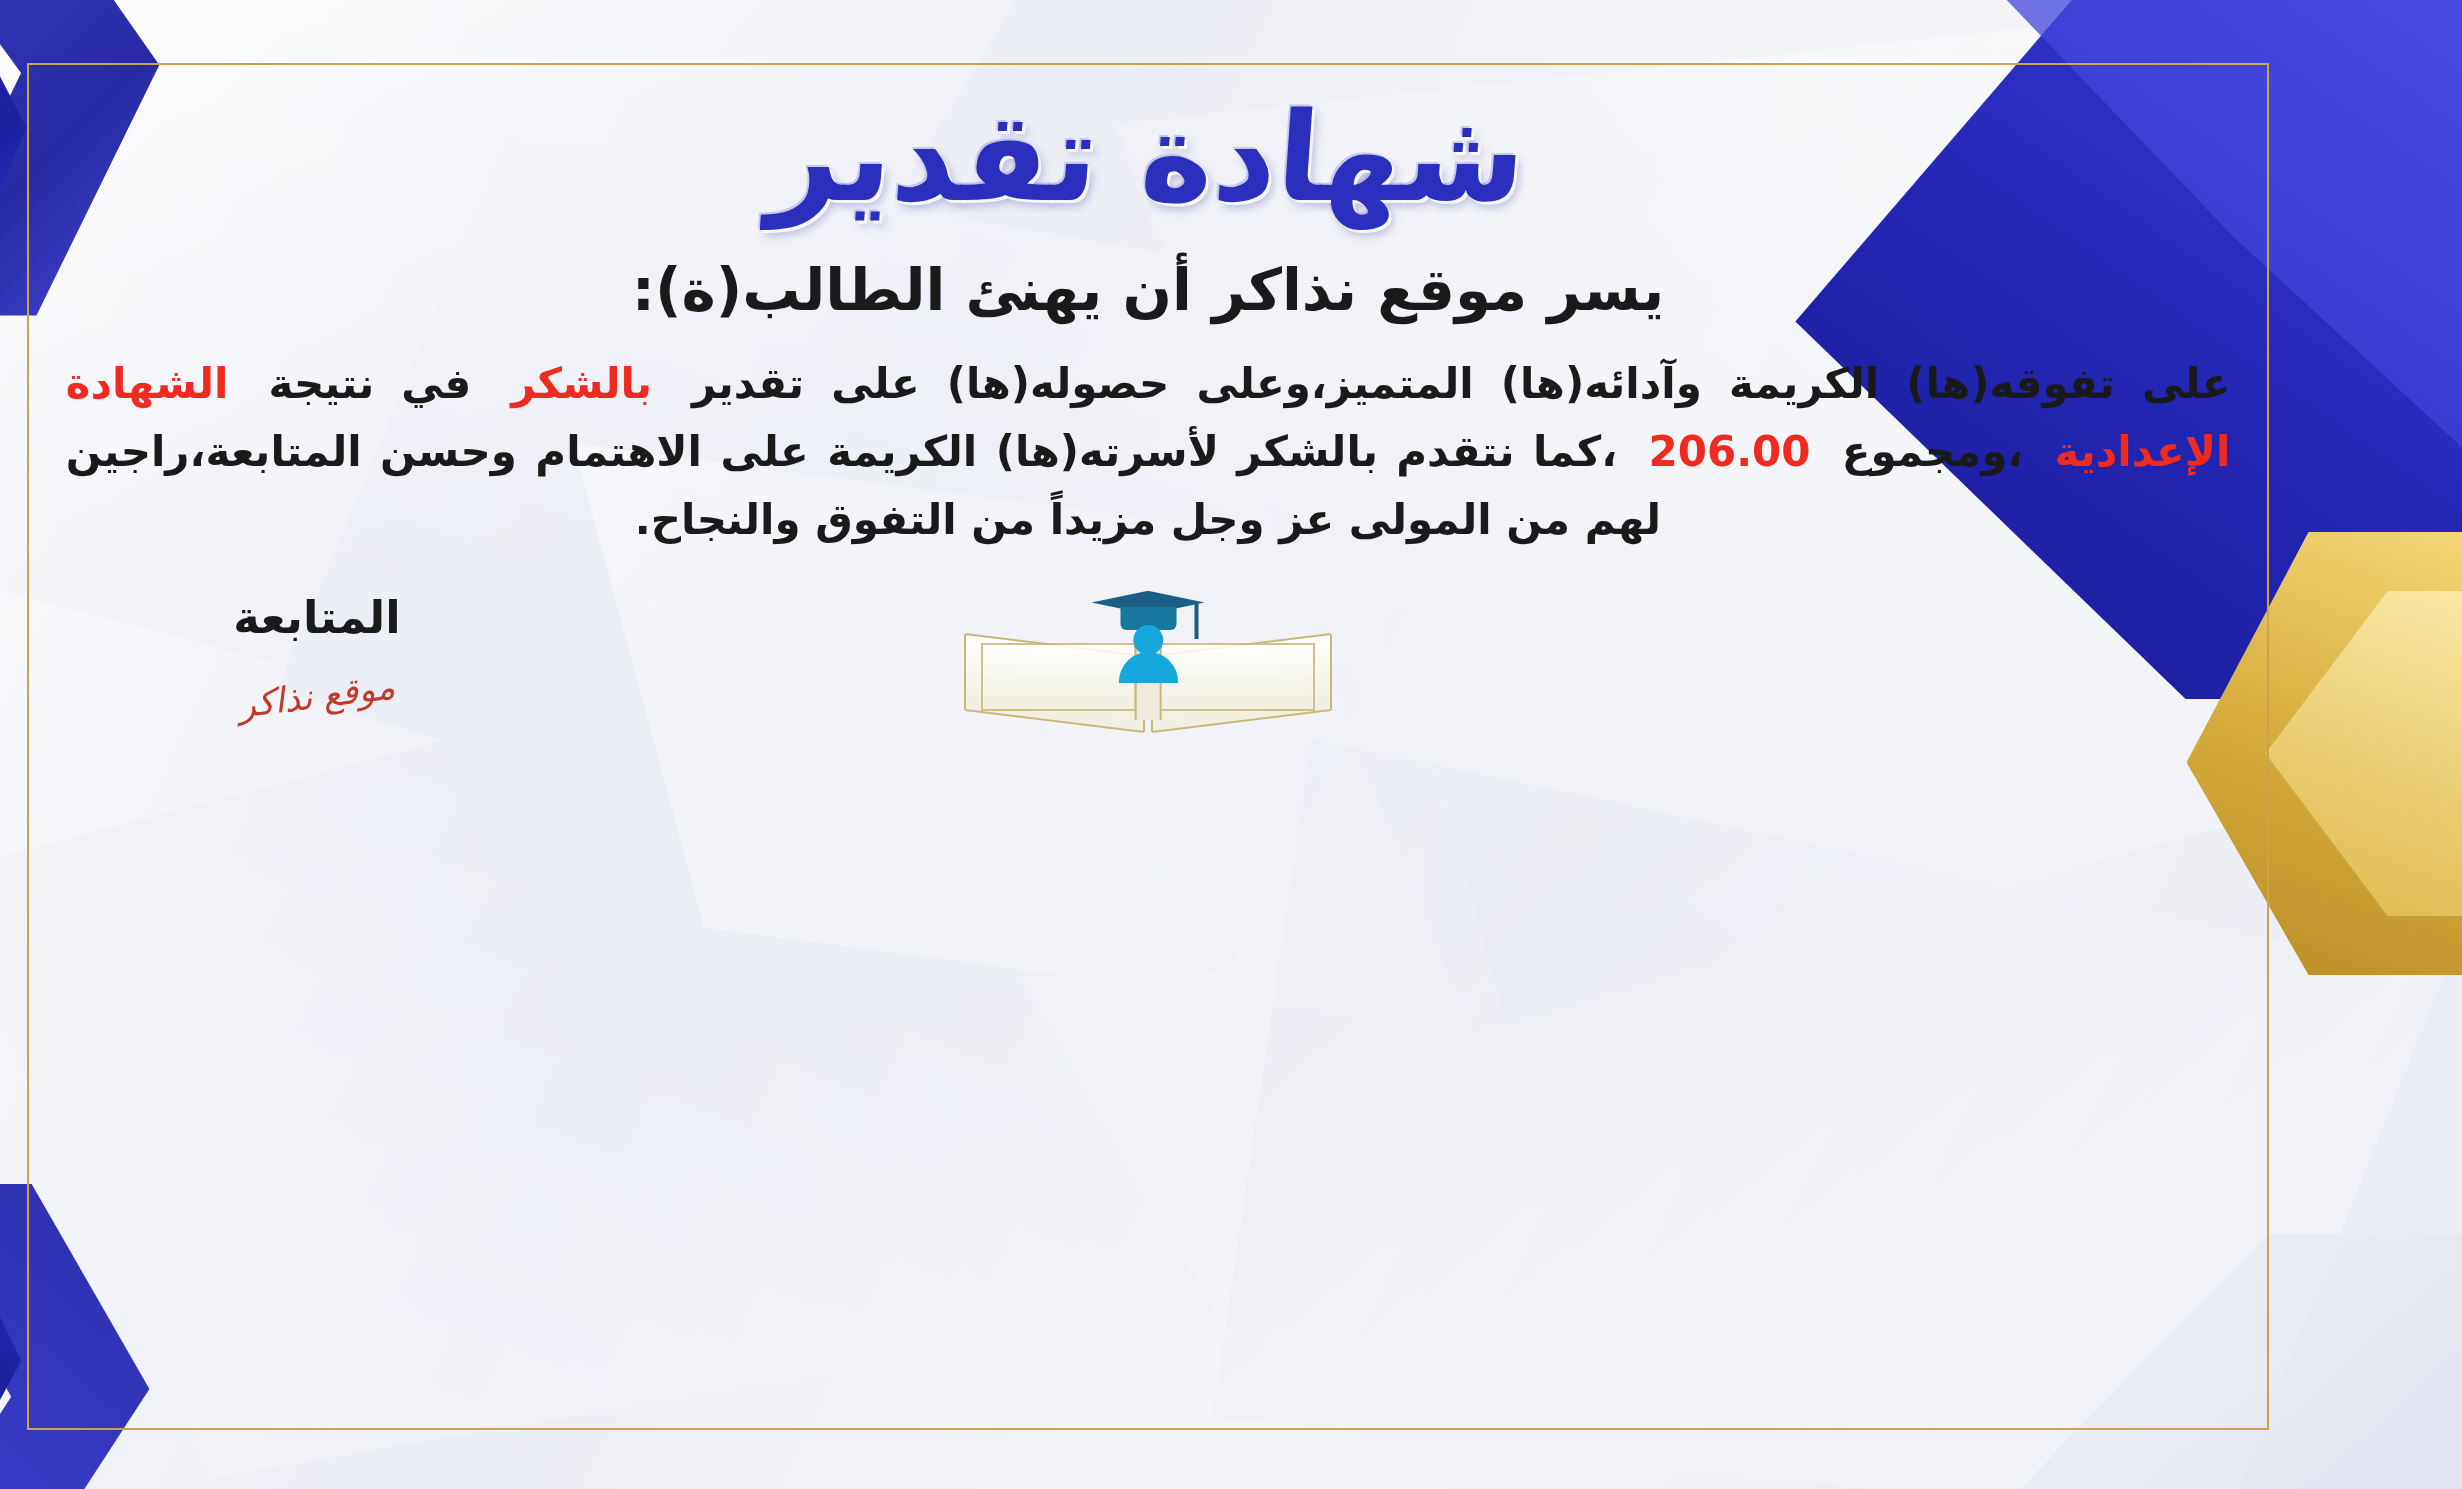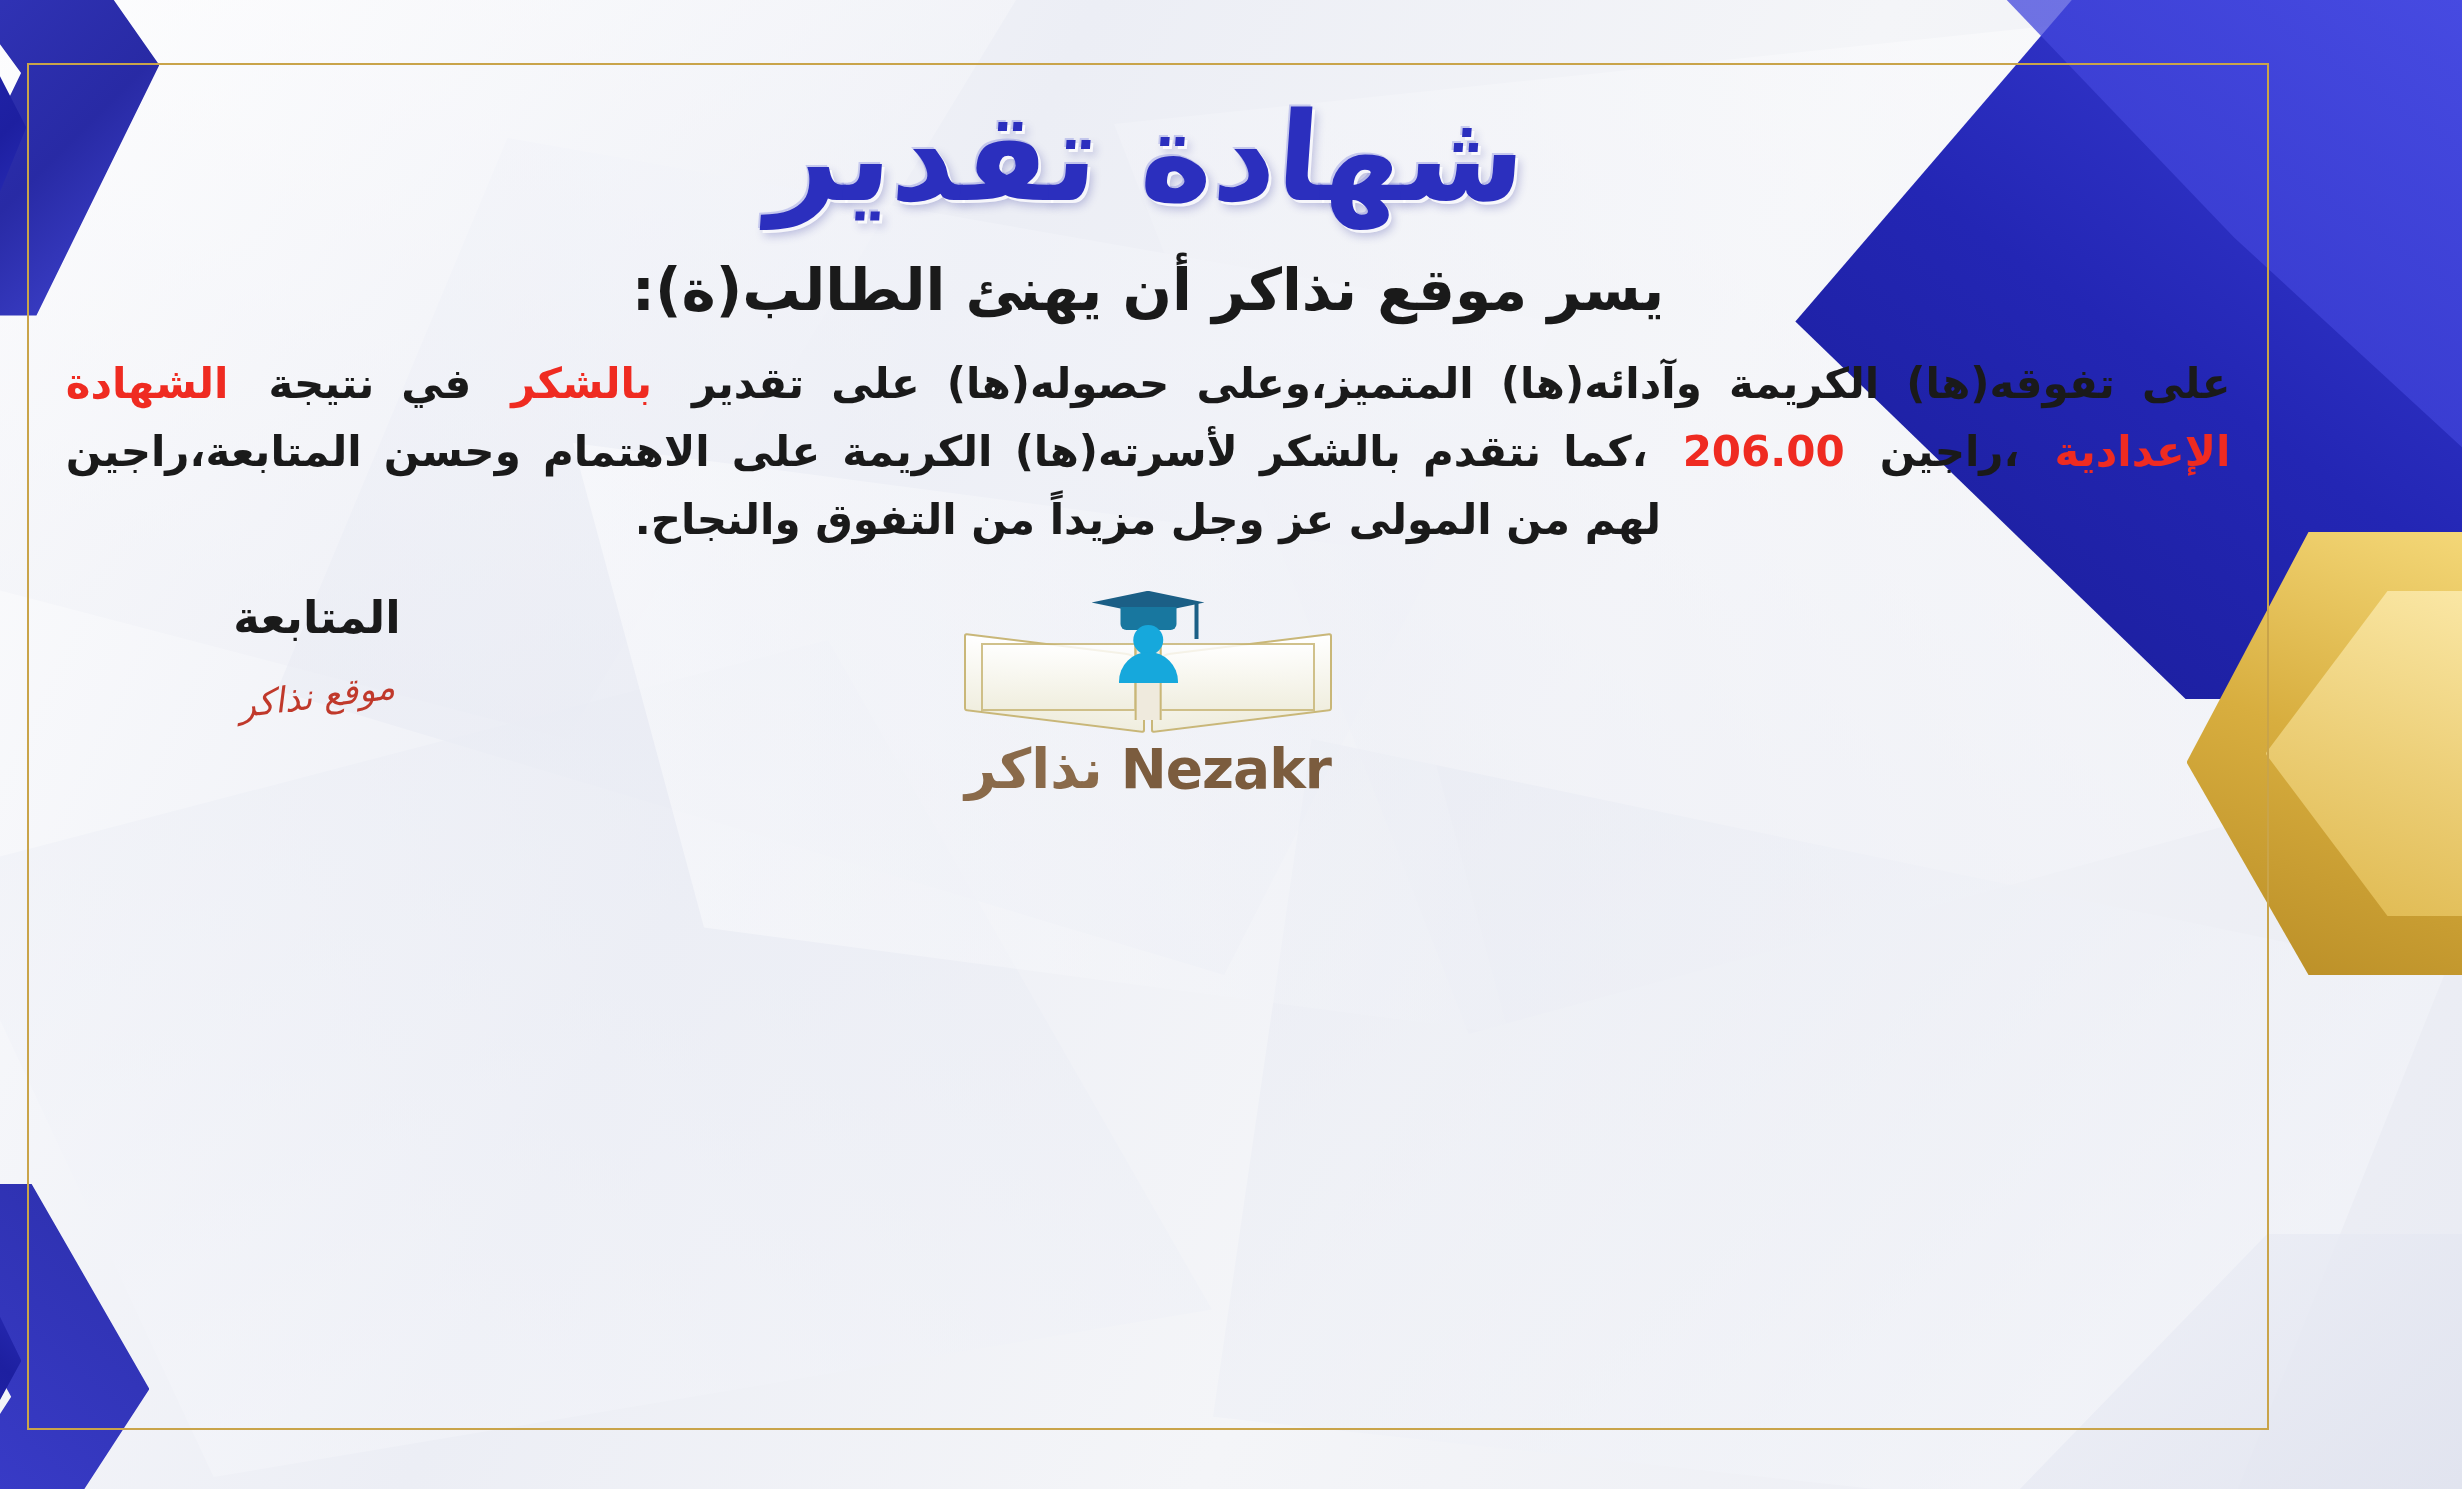--- a/index.html
+++ b/index.html
@@ -404,21 +404,21 @@
     <div class="body-block">
 
       <div class="line-congrats">يسر موقع نذاكر أن يهنئ الطالب(ة):</div>
 
 
       <div class="paragraph">
         <span>على تفوقه(ها) الكريمة وآدائه(ها) المتميز،وعلى حصوله(ها) على تقدير</span>
         <span class="hl">بالشكر</span>
         <span>في نتيجة</span>
         <span class="hl">الشهادة الإعدادية</span>
-        <span>،راجين</span>
+        <span>،ومجموع</span>
         <span class="hl num">206.00</span>
         <span>،كما نتقدم بالشكر لأسرته(ها) الكريمة على الاهتمام وحسن المتابعة،راجين لهم من المولى عز وجل مزيداً من التفوق والنجاح.</span>
       </div>
 
     </div>
 
     <div class="footer-row">
 
       <div class="signature-box">
         <div class="signature-label">المتابعة</div>
@@ -437,23 +437,19 @@
             <div class="page right"></div>
             <div class="page l2"></div>
             <div class="page r2"></div>
             <div class="spine"></div>
           </div>
           <div class="avatar">
             <div class="head"></div>
             <div class="body"></div>
           </div>
         </div>
-        <div class="logo-text">
-          <span class="lat">Nezakr</span>
-          <span>نذاكر</span>
-        </div>
       </div>
 
     </div>
 
   </div>
 </div>
 
 
 </body></html>

